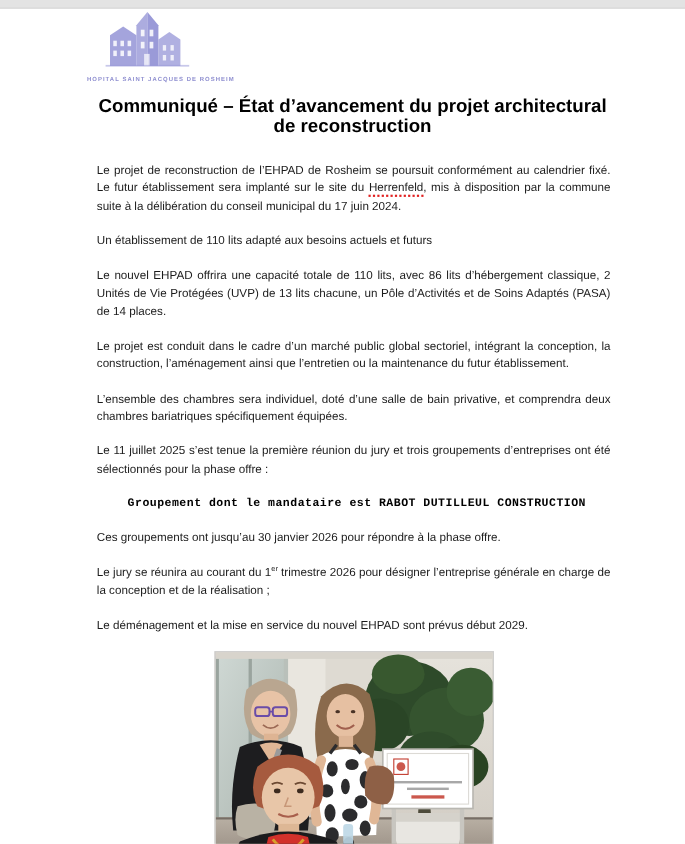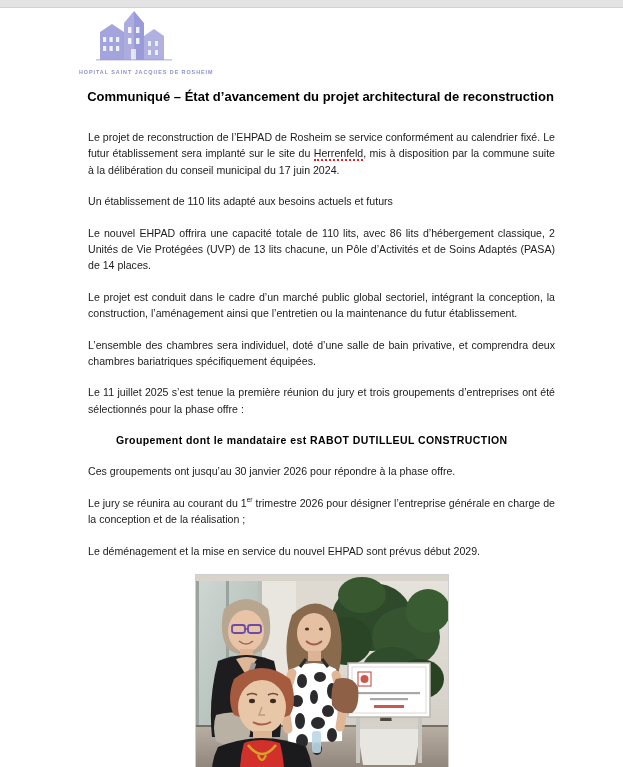--- a/index.html
+++ b/index.html
@@ -49,21 +49,21 @@
     color: #8f8fd0;
     font-weight: 700;
     margin-top: 3px;
     margin-left: 1px;
     white-space: nowrap;
     font-family: "Liberation Sans", sans-serif;
   }
 
   
   .doc-title {
-    font-size: 13px;
+    font-size: 17px;
     font-weight: bold;
     text-align: center;
     line-height: 18px;
     color: #000;
     margin: 4px 60px 0 78px;
   }
 
   
   .body-col {
     margin: 0 68px 0 88px;
@@ -86,20 +86,21 @@
     font-size: 6.6px;
     vertical-align: super;
     line-height: 0;
   }
 
   
   .consortium-list {
     margin: 0 0 14px 0;
     padding: 0;
     list-style: none;
+    font-family: Liberation Mono, monospace;
   }
   .consortium-item {
     font-size: 10.5px;
     font-weight: bold;
     line-height: 17px;
     margin-left: 28px;
     color: #000;
     white-space: nowrap;
   }
   .consortium-item.stretched {
@@ -163,21 +164,21 @@
     </div>
   </div>
 
   <div class="doc-title">
     <span>Communiqué – État d’avancement du projet architectural de reconstruction</span>
     <br>
   </div>
 
   <div class="body-col">
 
-    <p class="para first"><span>Le projet de reconstruction de l’EHPAD de Rosheim se service conformément au calendrier fixé. Le futur établissement sera implanté sur le site du </span><span class="misspelled">Herrenfeld</span><span>, mis à disposition par la commune suite à la délibération du conseil municipal du 17 juin 2024.</span></p>
+    <p class="para first"><span>Le projet de reconstruction de l’EHPAD de Rosheim se poursuit conformément au calendrier fixé. Le futur établissement sera implanté sur le site du </span><span class="misspelled">Herrenfeld</span><span>, mis à disposition par la commune suite à la délibération du conseil municipal du 17 juin 2024.</span></p>
 
     <p class="para">Un établissement de 110 lits adapté aux besoins actuels et futurs</p>
 
     <p class="para">Le nouvel EHPAD offrira une capacité totale de 110 lits, avec 86 lits d’hébergement classique, 2 Unités de Vie Protégées (UVP) de 13 lits chacune, un Pôle d’Activités et de Soins Adaptés (PASA) de 14 places.</p>
 
     <p class="para">Le projet est conduit dans le cadre d’un marché public global sectoriel, intégrant la conception, la construction, l’aménagement ainsi que l’entretien ou la maintenance du futur établissement.</p>
 
     <p class="para">L’ensemble des chambres sera individuel, doté d’une salle de bain privative, et comprendra deux chambres bariatriques spécifiquement équipées.</p>
 
     <p class="para">Le 11 juillet 2025 s’est tenue la première réunion du jury et trois groupements d’entreprises ont été sélectionnés pour la phase offre :</p>

